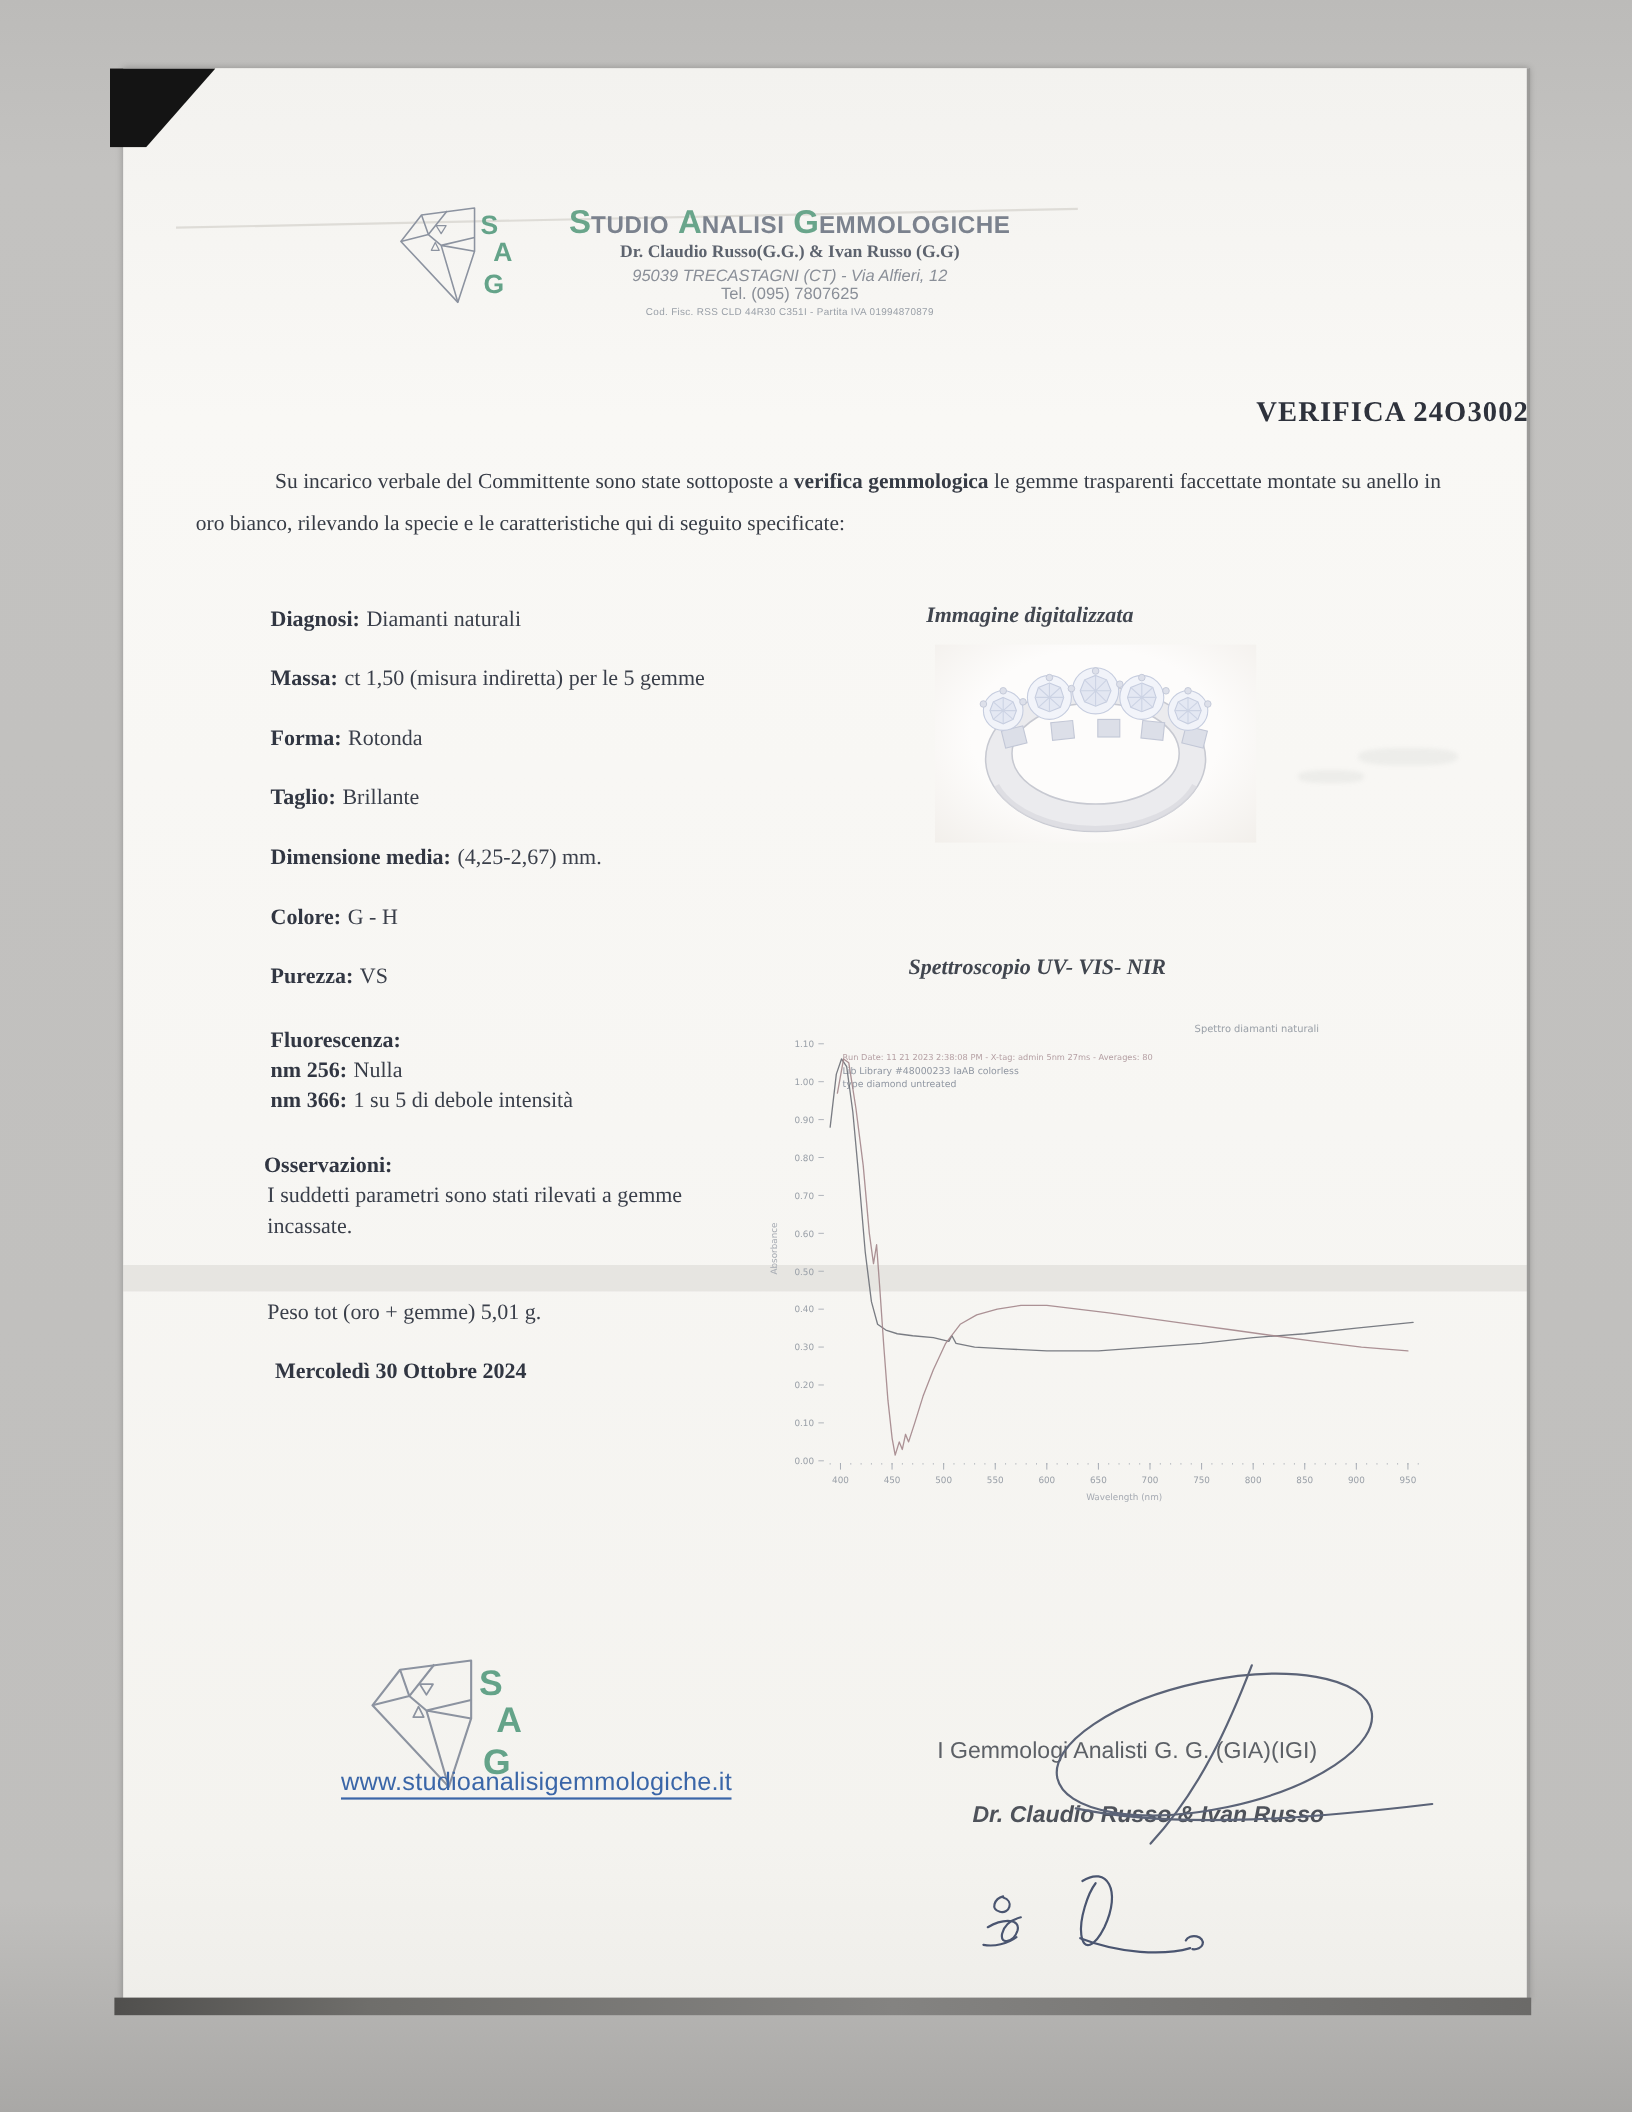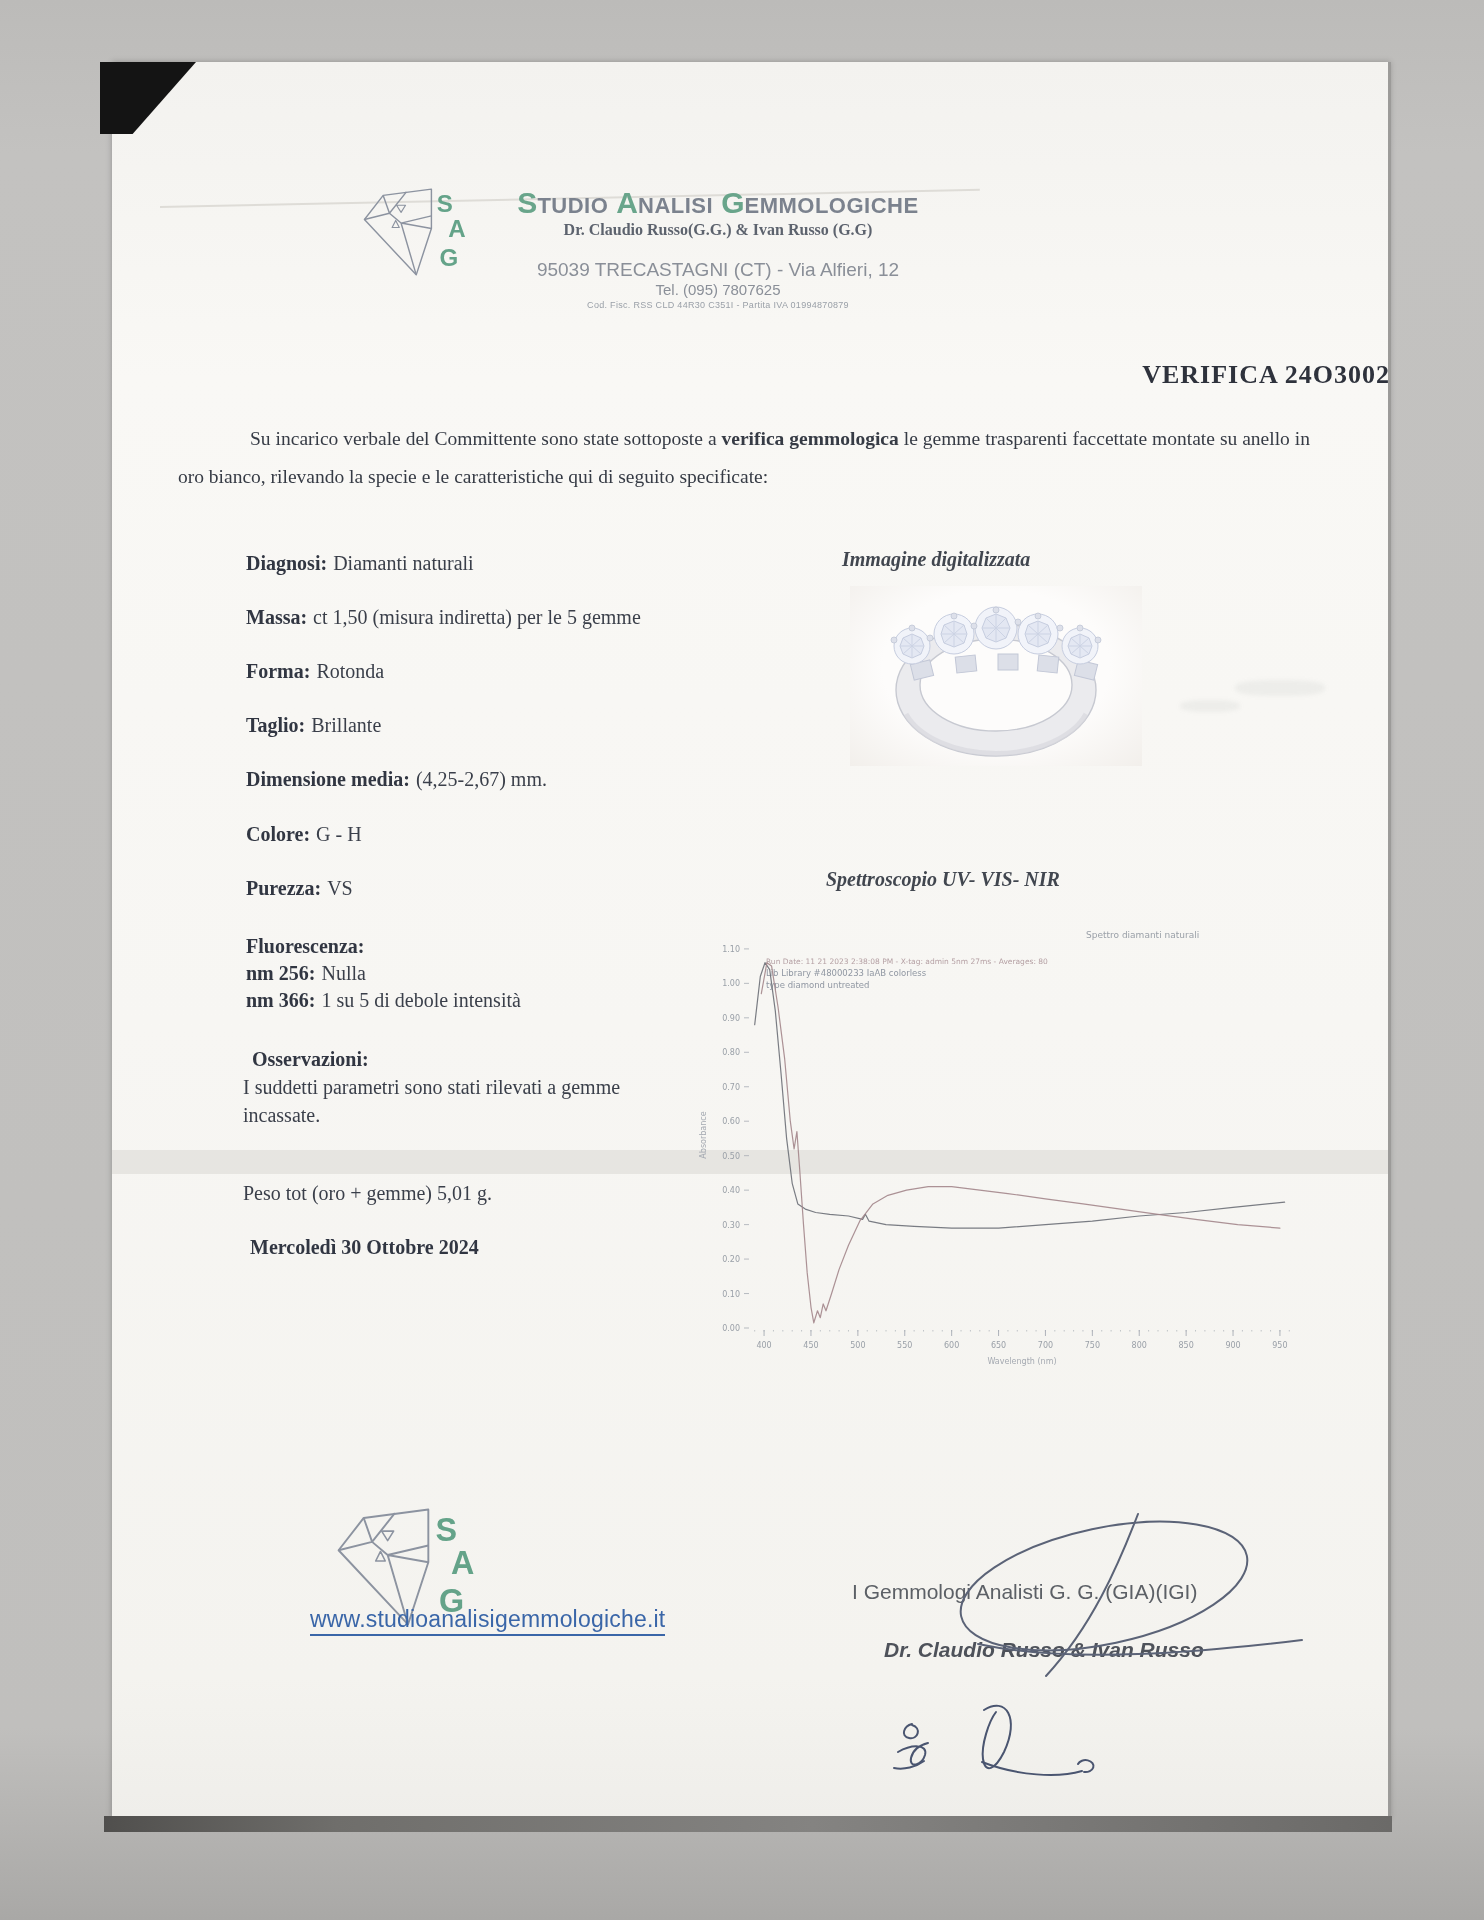--- a/index.html
+++ b/index.html
@@ -22,21 +22,21 @@
   
   .logo{position:absolute;}
   .brand{position:absolute;left:478px;top:186px;width:480px;text-align:center;
          font-family:"Liberation Sans", sans-serif;}
   .brand-title{white-space:nowrap;text-align:center;}
   .brand-title .bw{display:inline-block;margin:0 4px;}
   .brand-title .bi{font-size:30px;font-weight:bold;color:#69a58b;}
   .brand-title .br{font-size:22px;font-weight:bold;color:#7b828e;letter-spacing:.5px;}
   .doctor{margin-top:1px;font-family:"Liberation Serif", serif;font-weight:bold;
           font-size:16px;color:#5d636e;}
-  .addr{margin-top:20px;font-size:19px;color:#8a8f98;}
+  .addr{margin-top:3px;font-size:15px;color:#8a8f98;font-style:italic;}
   .phone{font-size:15px;color:#8a8f98;}
   .fiscal{margin-top:2px;font-size:9px;color:#9aa0a8;letter-spacing:.3px;}
 
   .doc-title{position:absolute;left:112px;top:360px;width:1278px;text-align:right;
          font-size:26px;font-weight:bold;color:#2e323c;letter-spacing:1px;}
   .intro{position:absolute;left:178px;top:420px;width:1132px;font-size:19.5px;color:#363b45;
          line-height:1.95;text-align:justify;text-indent:72px;margin:0;}
 
   
   .spec{position:absolute;left:246px;font-size:20px;color:#3a3f4a;white-space:nowrap;}
@@ -99,21 +99,21 @@
   <div class="spec" style="top:660px"><b>Forma:</b><span class="v">Rotonda</span></div>
   <div class="spec" style="top:714px"><b>Taglio:</b><span class="v">Brillante</span></div>
   <div class="spec" style="top:768px"><b>Dimensione media:</b><span class="v">(4,25-2,67) mm.</span></div>
   <div class="spec" style="top:823px"><b>Colore:</b><span class="v">G - H</span></div>
   <div class="spec" style="top:877px"><b>Purezza:</b><span class="v">VS</span></div>
 
   <div class="spec" style="top:935px"><b>Fluorescenza:</b></div>
   <div class="spec" style="top:962px"><b>nm 256:</b><span class="v">Nulla</span></div>
   <div class="spec" style="top:989px"><b>nm 366:</b><span class="v">1 su 5 di debole intensità</span></div>
 
-  <div class="spec" style="top:1048px;left:252px"><b>Osservazioni:</b></div>
+  <div class="spec" style="top:1048px;left:240px"><b>Osservazioni:</b></div>
   <div class="spec" style="top:1076px;left:243px">I suddetti parametri sono stati rilevati a gemme</div>
   <div class="spec" style="top:1104px;left:243px">incassate.</div>
   <div class="spec" style="top:1182px;left:243px">Peso tot (oro + gemme) 5,01 g.</div>
 
   <div class="spec" style="top:1236px;left:250px"><b>Mercoledì 30 Ottobre 2024</b></div>
 
   <div class="caption" style="left:842px;top:548px;">Immagine digitalizzata</div>
 
   <div class="ring-box">
     <svg width="292" height="180" viewBox="0 0 292 180">

